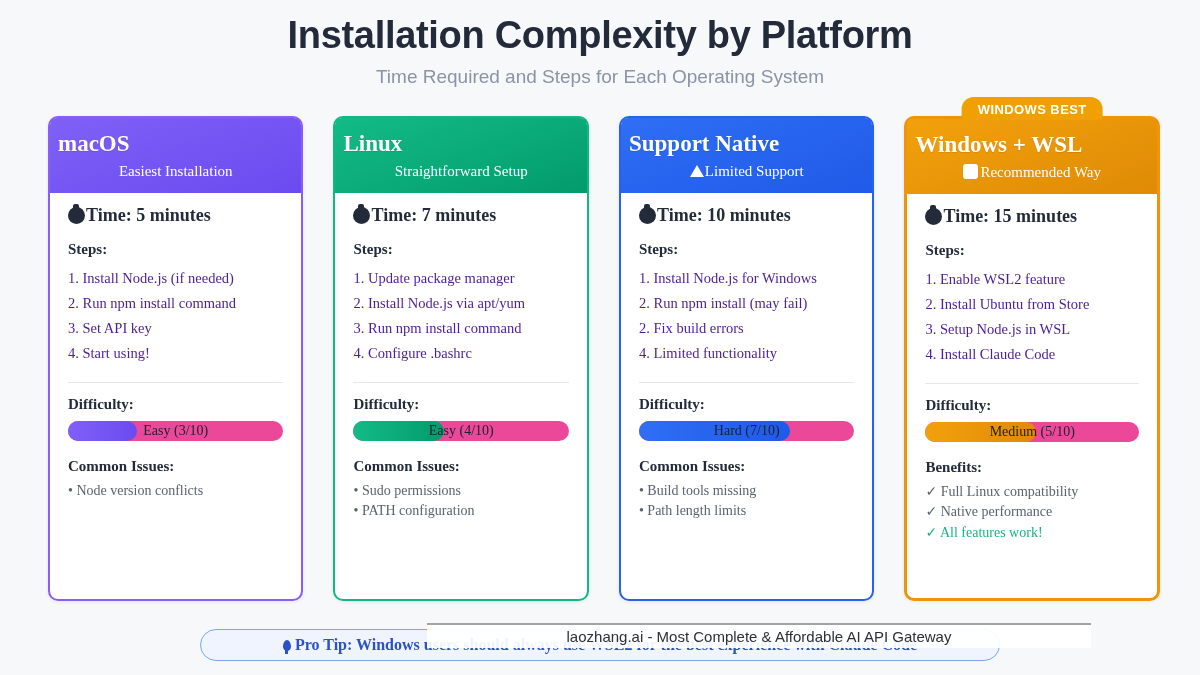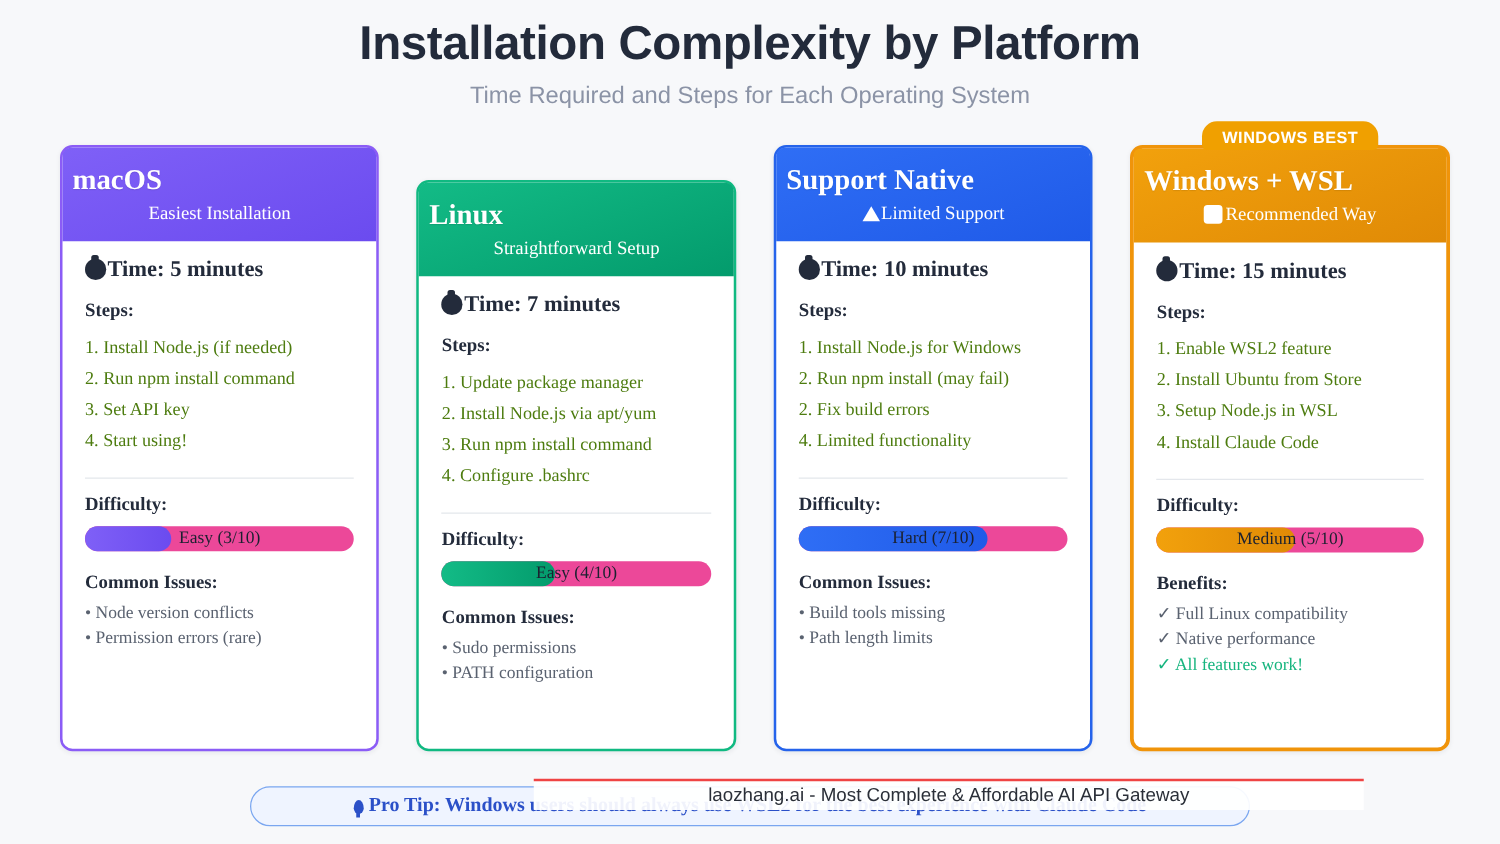--- a/index.html
+++ b/index.html
@@ -93,21 +93,21 @@
     content:""; position:absolute; top:-3px; left:5px;
     width:6px; height:4px; background:#232b3b; border-radius:2px 2px 0 0;
   }
 
   .sec-label {
     font-size:15px; font-weight:bold; color:#232b3b;
     margin-bottom:8px;
   }
   .steps { list-style:none; }
   .steps li {
-    font-size:14.5px; color:#4d7c0f; line-height:1.72;
+    font-size:14.5px; color:#4c1d95; line-height:1.72;
   }
 
   .divider {
     border-top:1px solid #e4e7ec;
     margin:16px 0 13px;
   }
 
   .diff-label {
     font-size:15px; font-weight:bold; color:#232b3b; margin-bottom:8px;
   }
@@ -161,21 +161,21 @@
   }
   .pin-glyph::after {
     content:""; position:absolute; left:2.5px; top:8px;
     width:3px; height:6px; background:#2b50c8;
   }
 
   .watermark {
     position:absolute;
     left:427px; top:623px; width:664px; height:25px;
     background:rgba(255,255,255,0.93);
-    border-top:2px solid #ef4444;
+    border-top:2px solid #a3a3a3;
     display:flex; align-items:center; justify-content:center;
     font-family:"Liberation Sans","DejaVu Sans",sans-serif;
     font-size:15px; color:#2a2f38;
     white-space:nowrap;
     z-index:5;
   }
 
   .tri-glyph {
     width:0; height:0;
     border-left:7px solid transparent;
@@ -218,25 +218,24 @@
           </ul>
           <div class="divider"></div>
           <div class="diff-label">Difficulty:</div>
           <div class="diff-bar">
             <div class="diff-fill" style="width: 32%; background: linear-gradient(90deg, rgb(127, 96, 247), rgb(107, 75, 239));"></div>
             <div class="diff-text">Easy (3/10)</div>
           </div>
           <div class="issues-label">Common Issues:</div>
           <ul class="issues">
             <li>• Node version conflicts</li>
-            <li>• Permission errors (rare)</li>
           </ul>
         </div>
       </div>
-      <div class="card" style="border-color: rgb(16, 185, 129); margin-top: 28px;">
+      <div class="card" style="border-color: rgb(16, 185, 129);">
         <div class="card-head" style="background: linear-gradient(160deg, rgb(19, 187, 134), rgb(3, 155, 108));">
           <div class="card-name">Linux</div>
           <div class="card-tag">
             <span>Straightforward Setup</span>
           </div>
         </div>
         <div class="card-body">
           <div class="time-row">
             <span class="clock-glyph"></span>
             <span>Time: 7 minutes</span>

